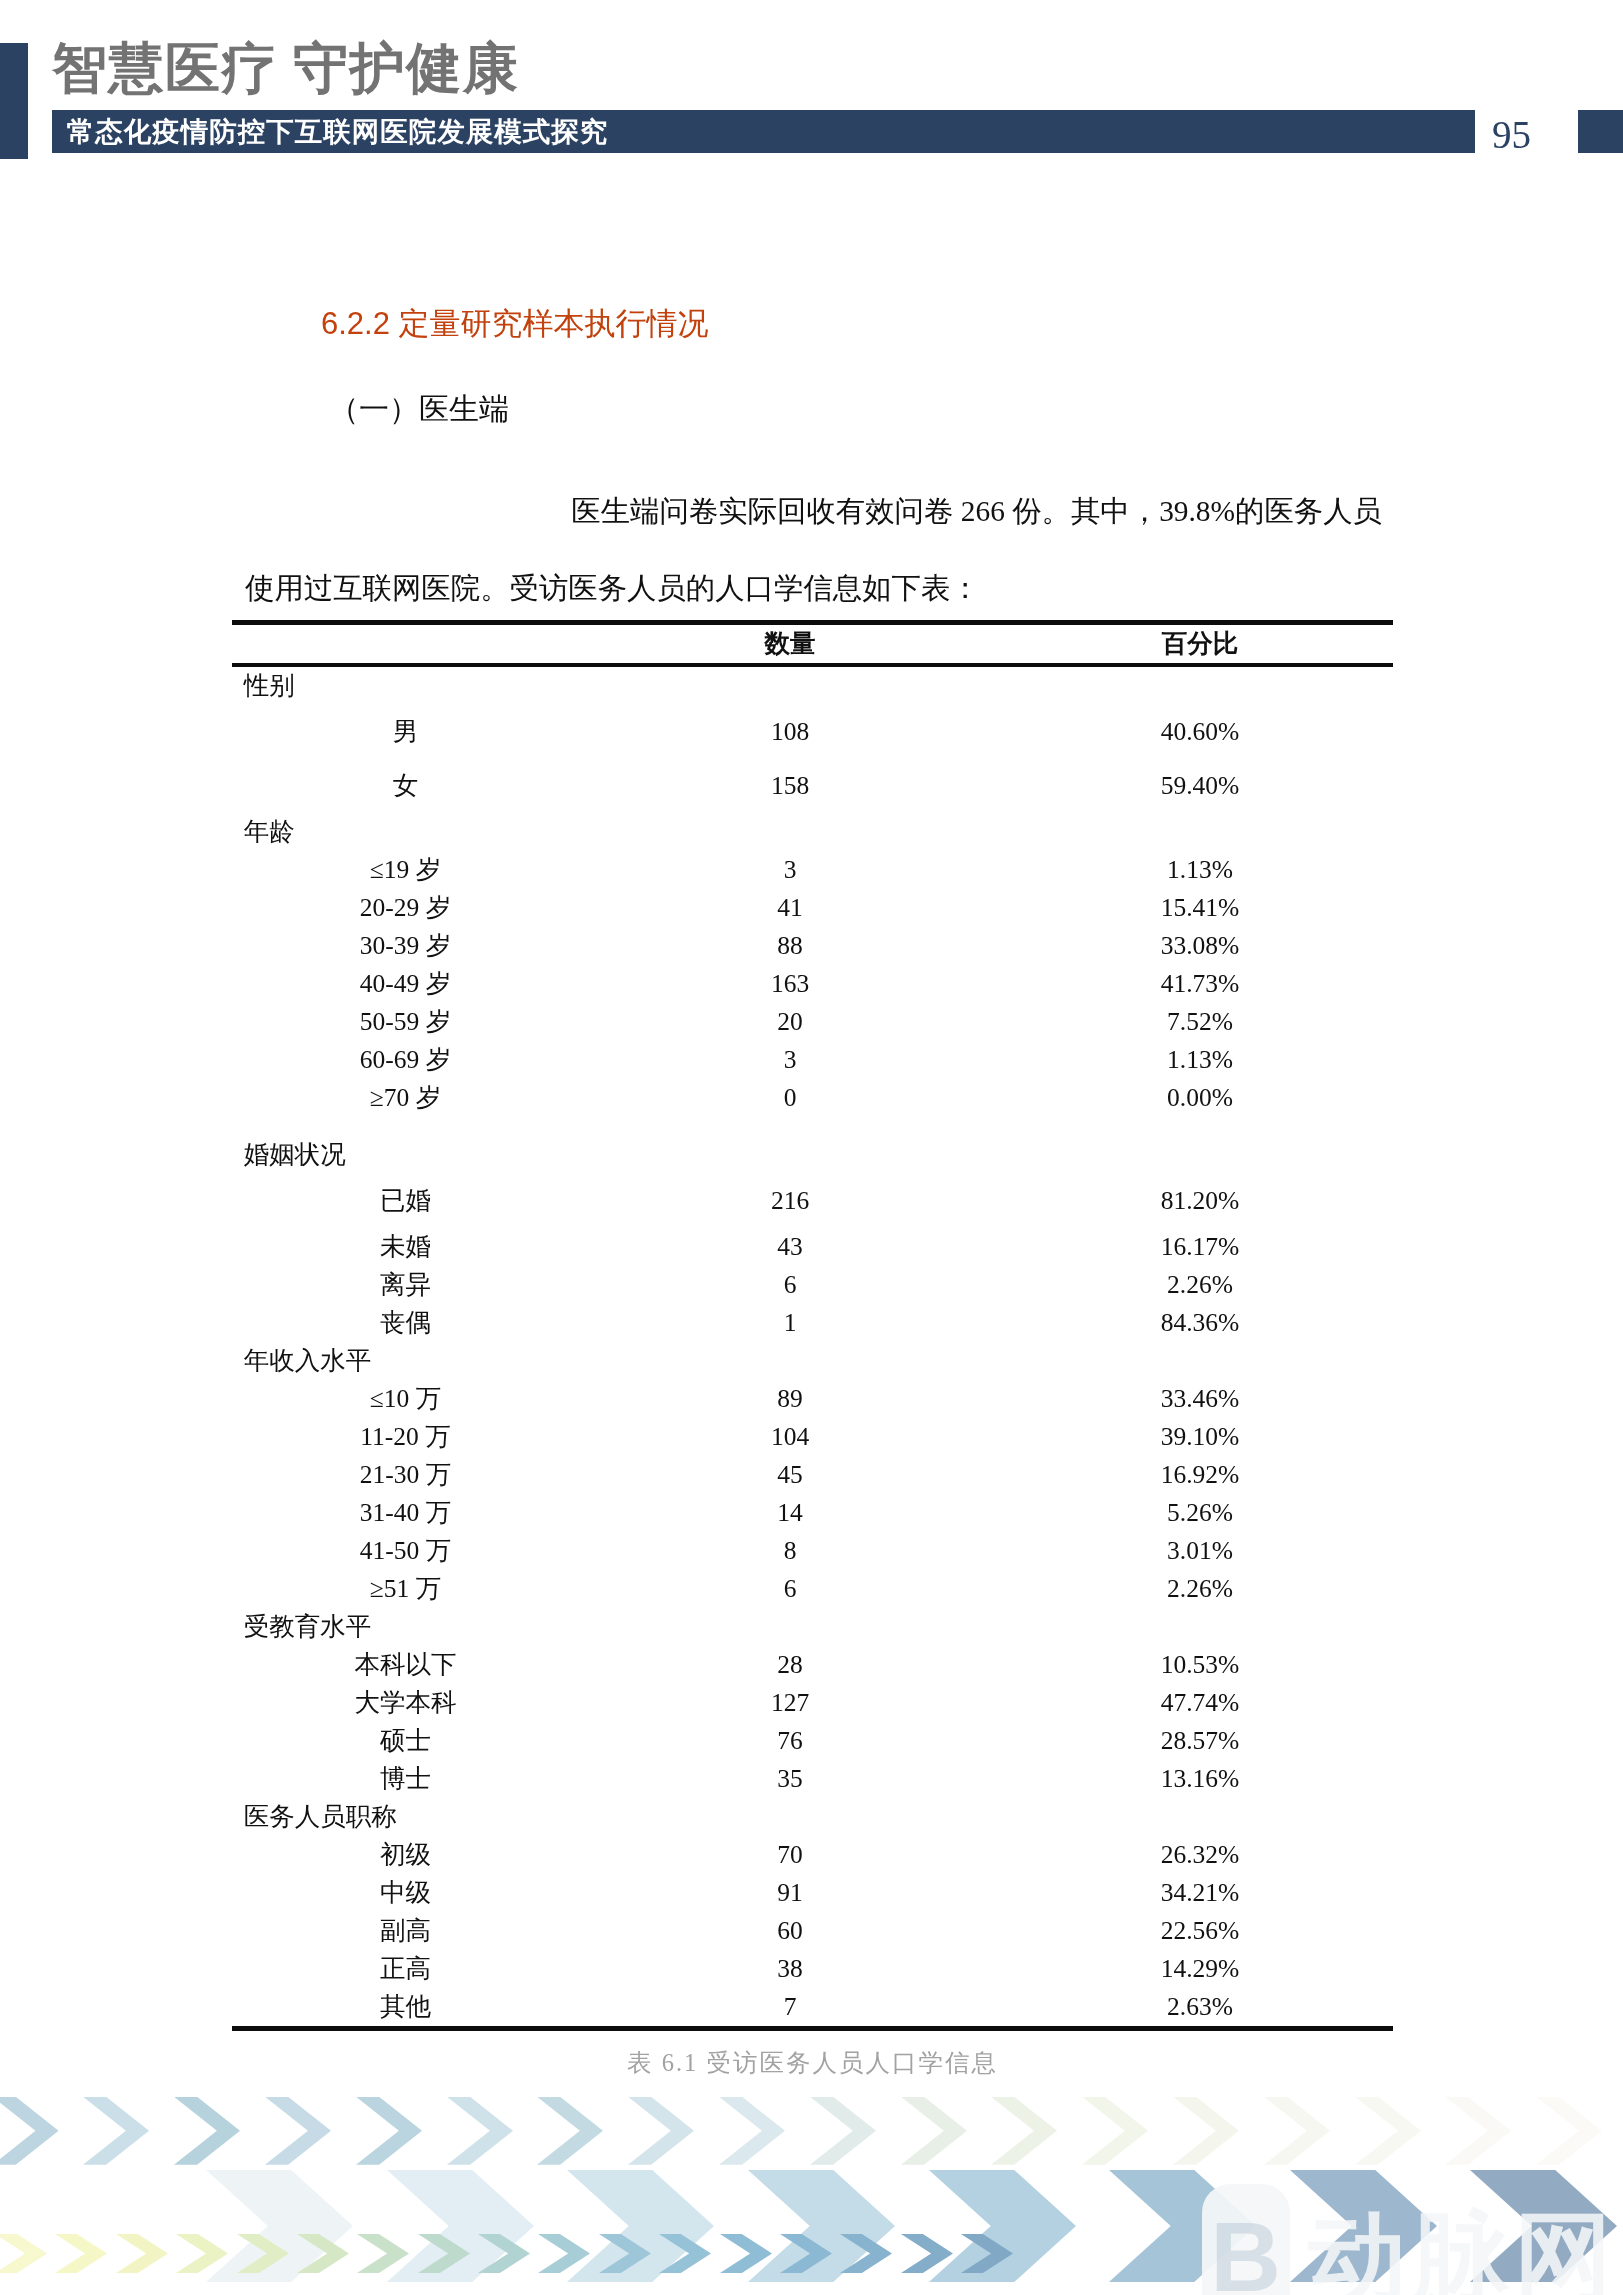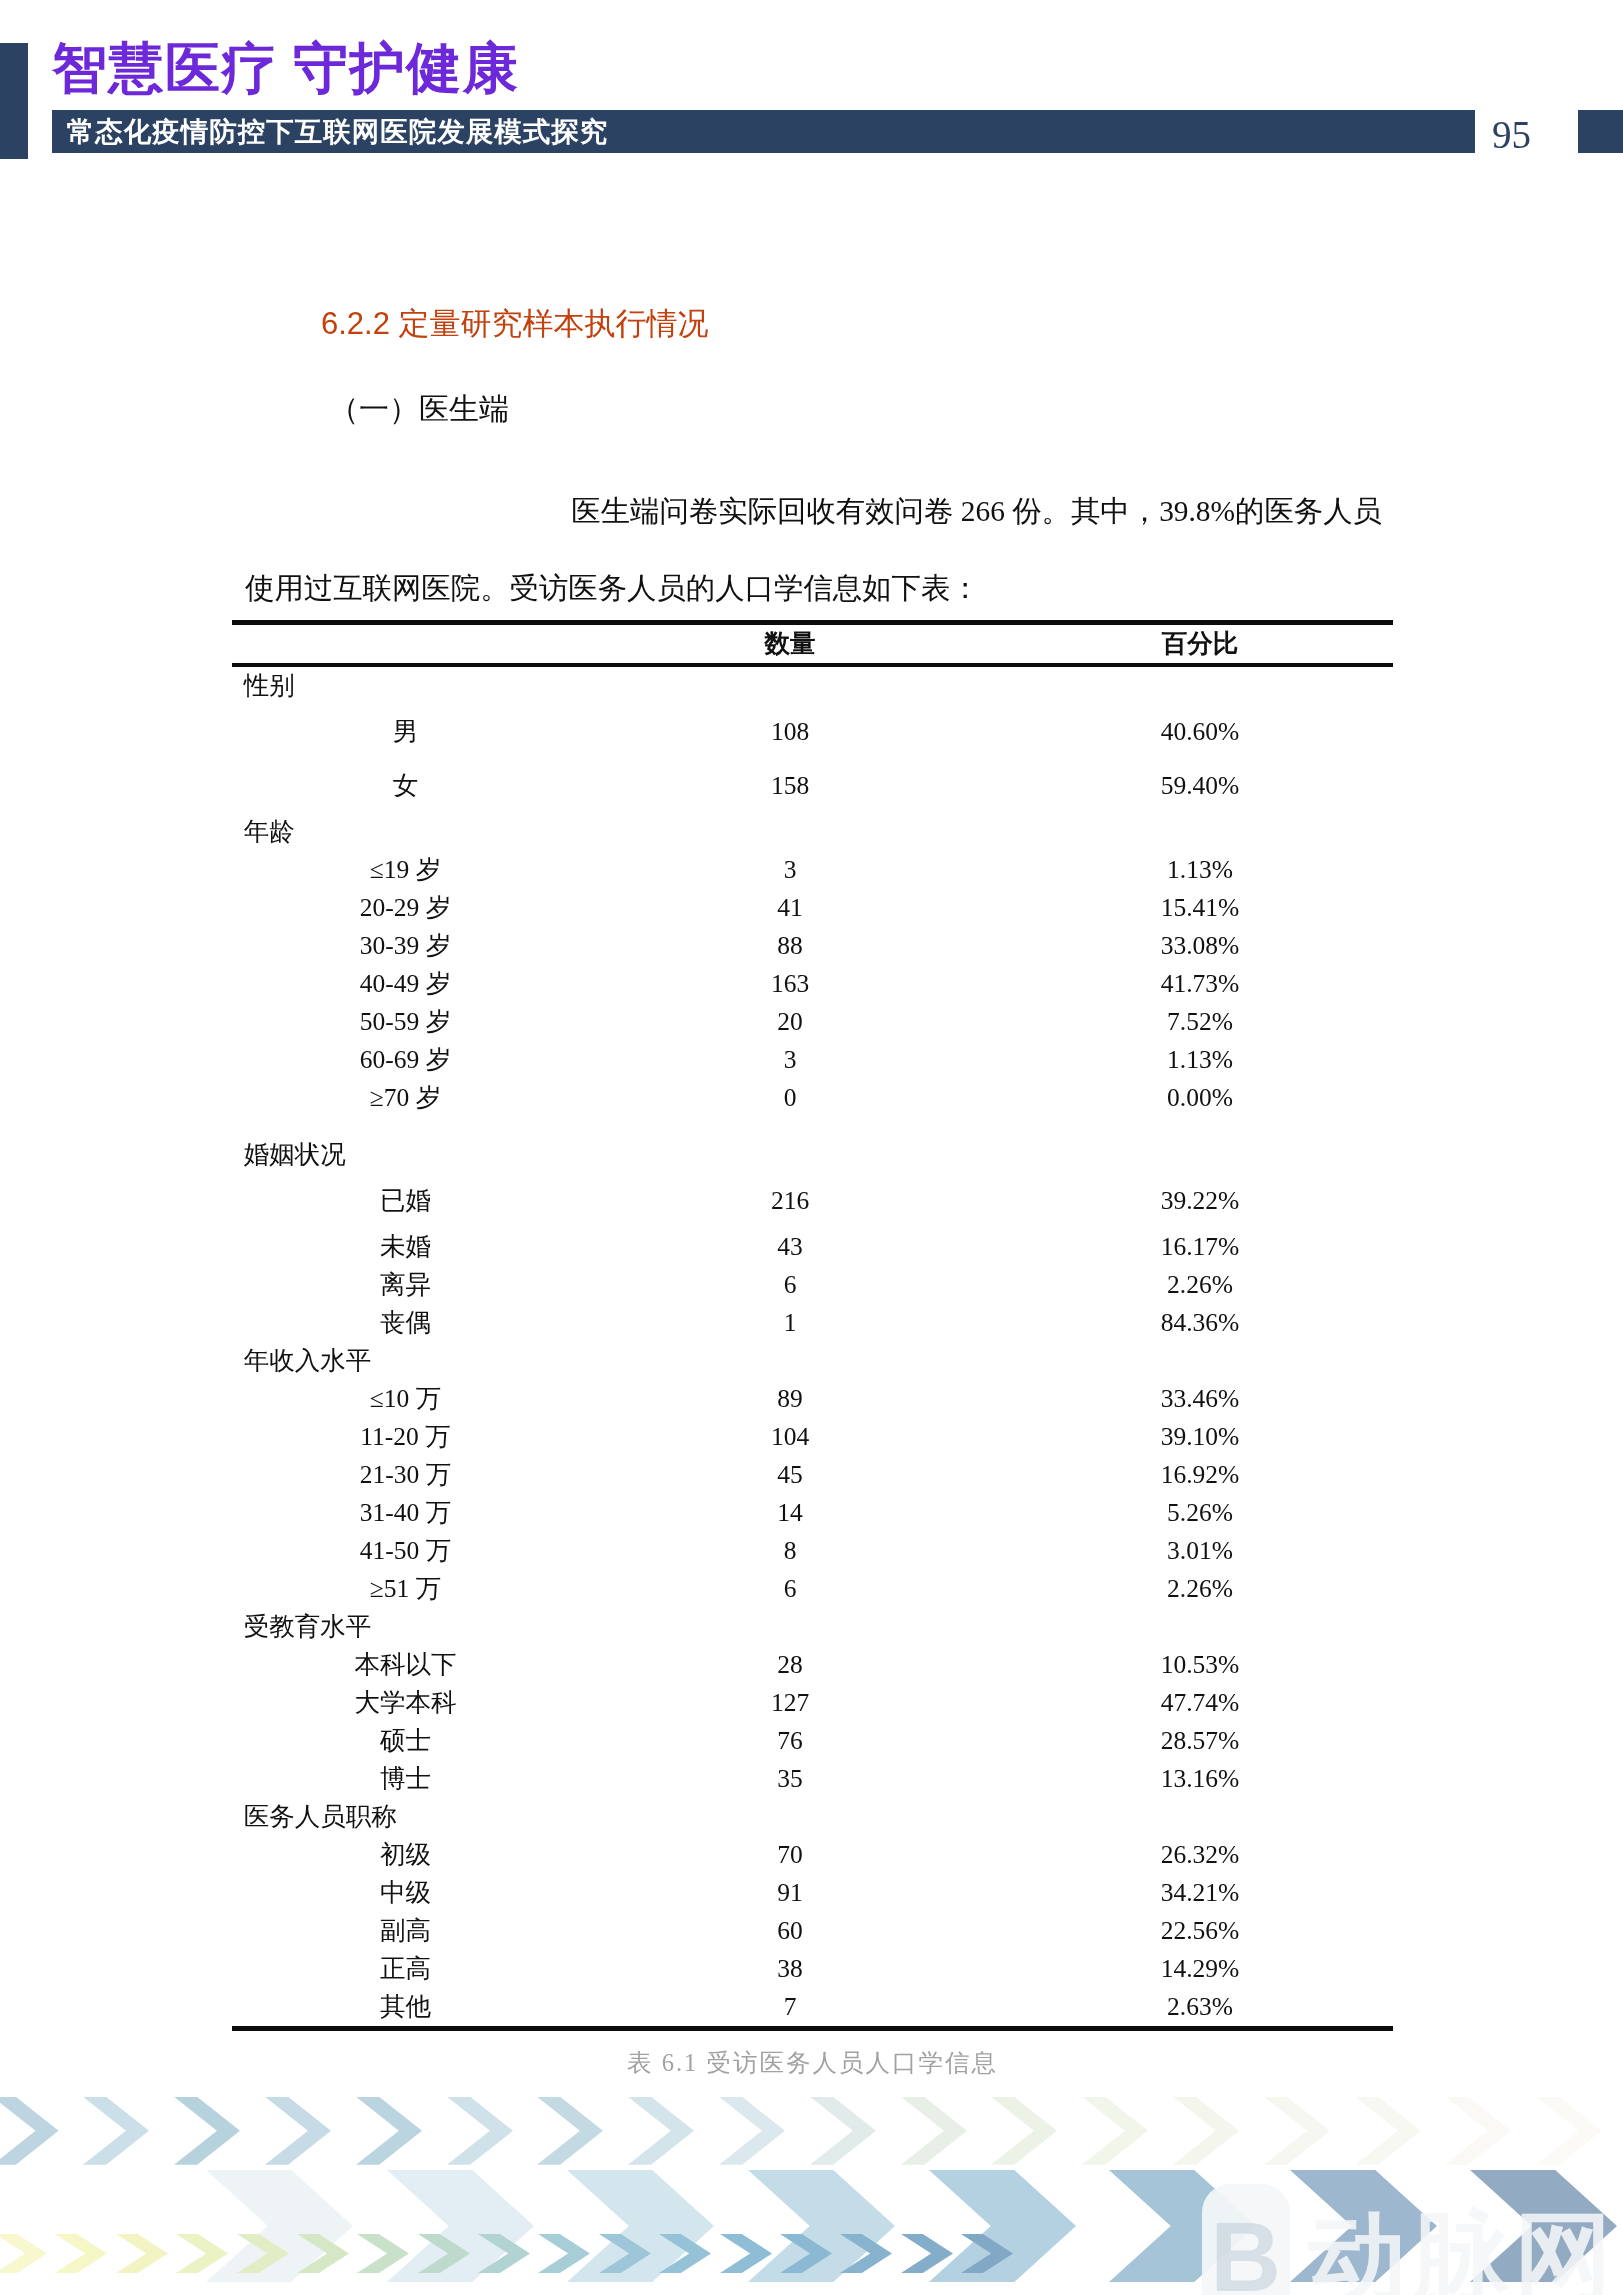--- a/index.html
+++ b/index.html
@@ -6,21 +6,21 @@
   .page {
     position:relative; width:1623px; height:2295px;
     background:#ffffff; overflow:hidden;
     font-family:"Liberation Serif", serif; color:#111111;
   }
 
   
   .left-bar { position:absolute; left:0; top:43px; width:27.5px; height:116px; background:#2b4263; }
   .doc-title {
     position:absolute; left:52px; top:32px;
-    font-size:55px; font-weight:bold; color:#6d28d9; letter-spacing:1.5px; white-space:nowrap;
+    font-size:55px; font-weight:bold; color:#737373; letter-spacing:1.5px; white-space:nowrap;
   }
   .banner { position:absolute; left:52px; top:110px; width:1423px; height:43px; background:#2b4263; }
   .banner-text {
     display:block; padding-left:14.7px; line-height:43px;
     font-size:27.5px; font-weight:bold; color:#ffffff; letter-spacing:1px; white-space:nowrap;
   }
   .page-number {
     position:absolute; left:1472px; top:111px; width:79px; height:43px;
     text-align:center; line-height:47px; font-size:39px; color:#2b4263;
   }
@@ -161,21 +161,21 @@
           <span class="c1sub">≥70 岁</span>
           <span class="c2">0</span>
           <span class="c3">0.00%</span>
         </div>
         <div class="trow gap">
           <span class="c1cat">婚姻状况</span>
         </div>
         <div class="trow tall">
           <span class="c1sub">已婚</span>
           <span class="c2">216</span>
-          <span class="c3">39.22%</span>
+          <span class="c3">81.20%</span>
         </div>
         <div class="trow">
           <span class="c1sub">未婚</span>
           <span class="c2">43</span>
           <span class="c3">16.17%</span>
         </div>
         <div class="trow">
           <span class="c1sub">离异</span>
           <span class="c2">6</span>
           <span class="c3">2.26%</span>

